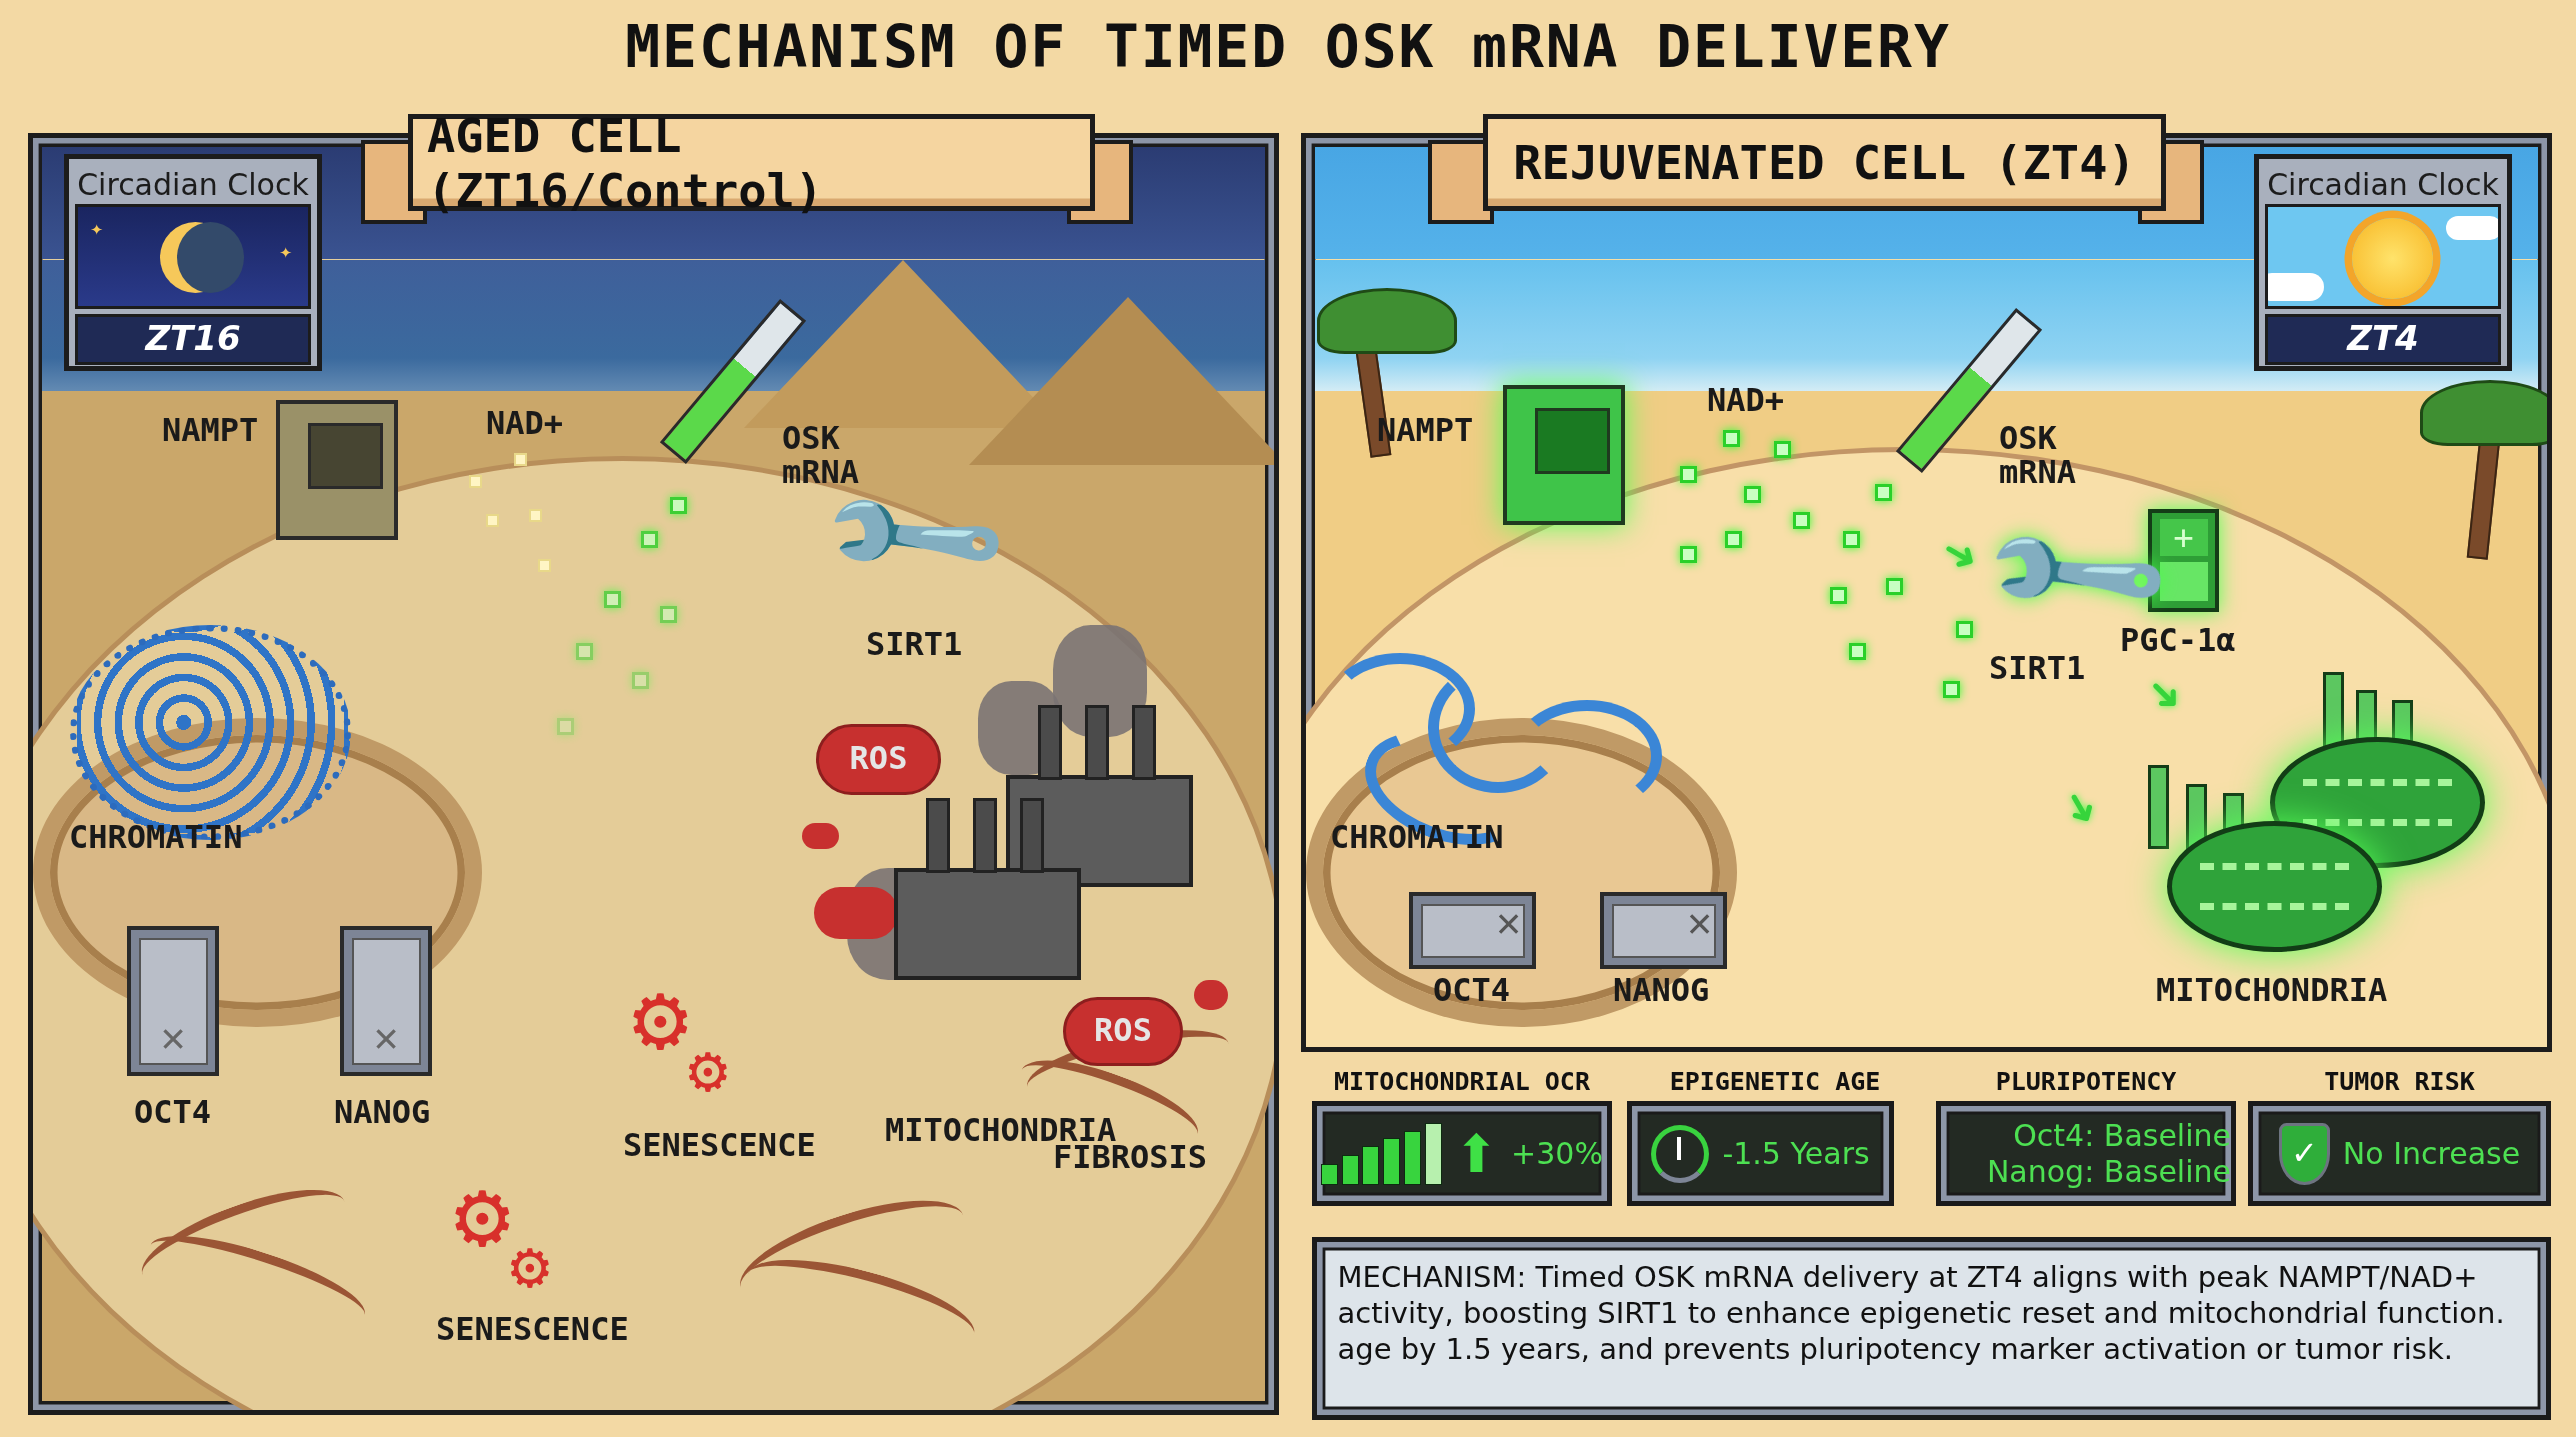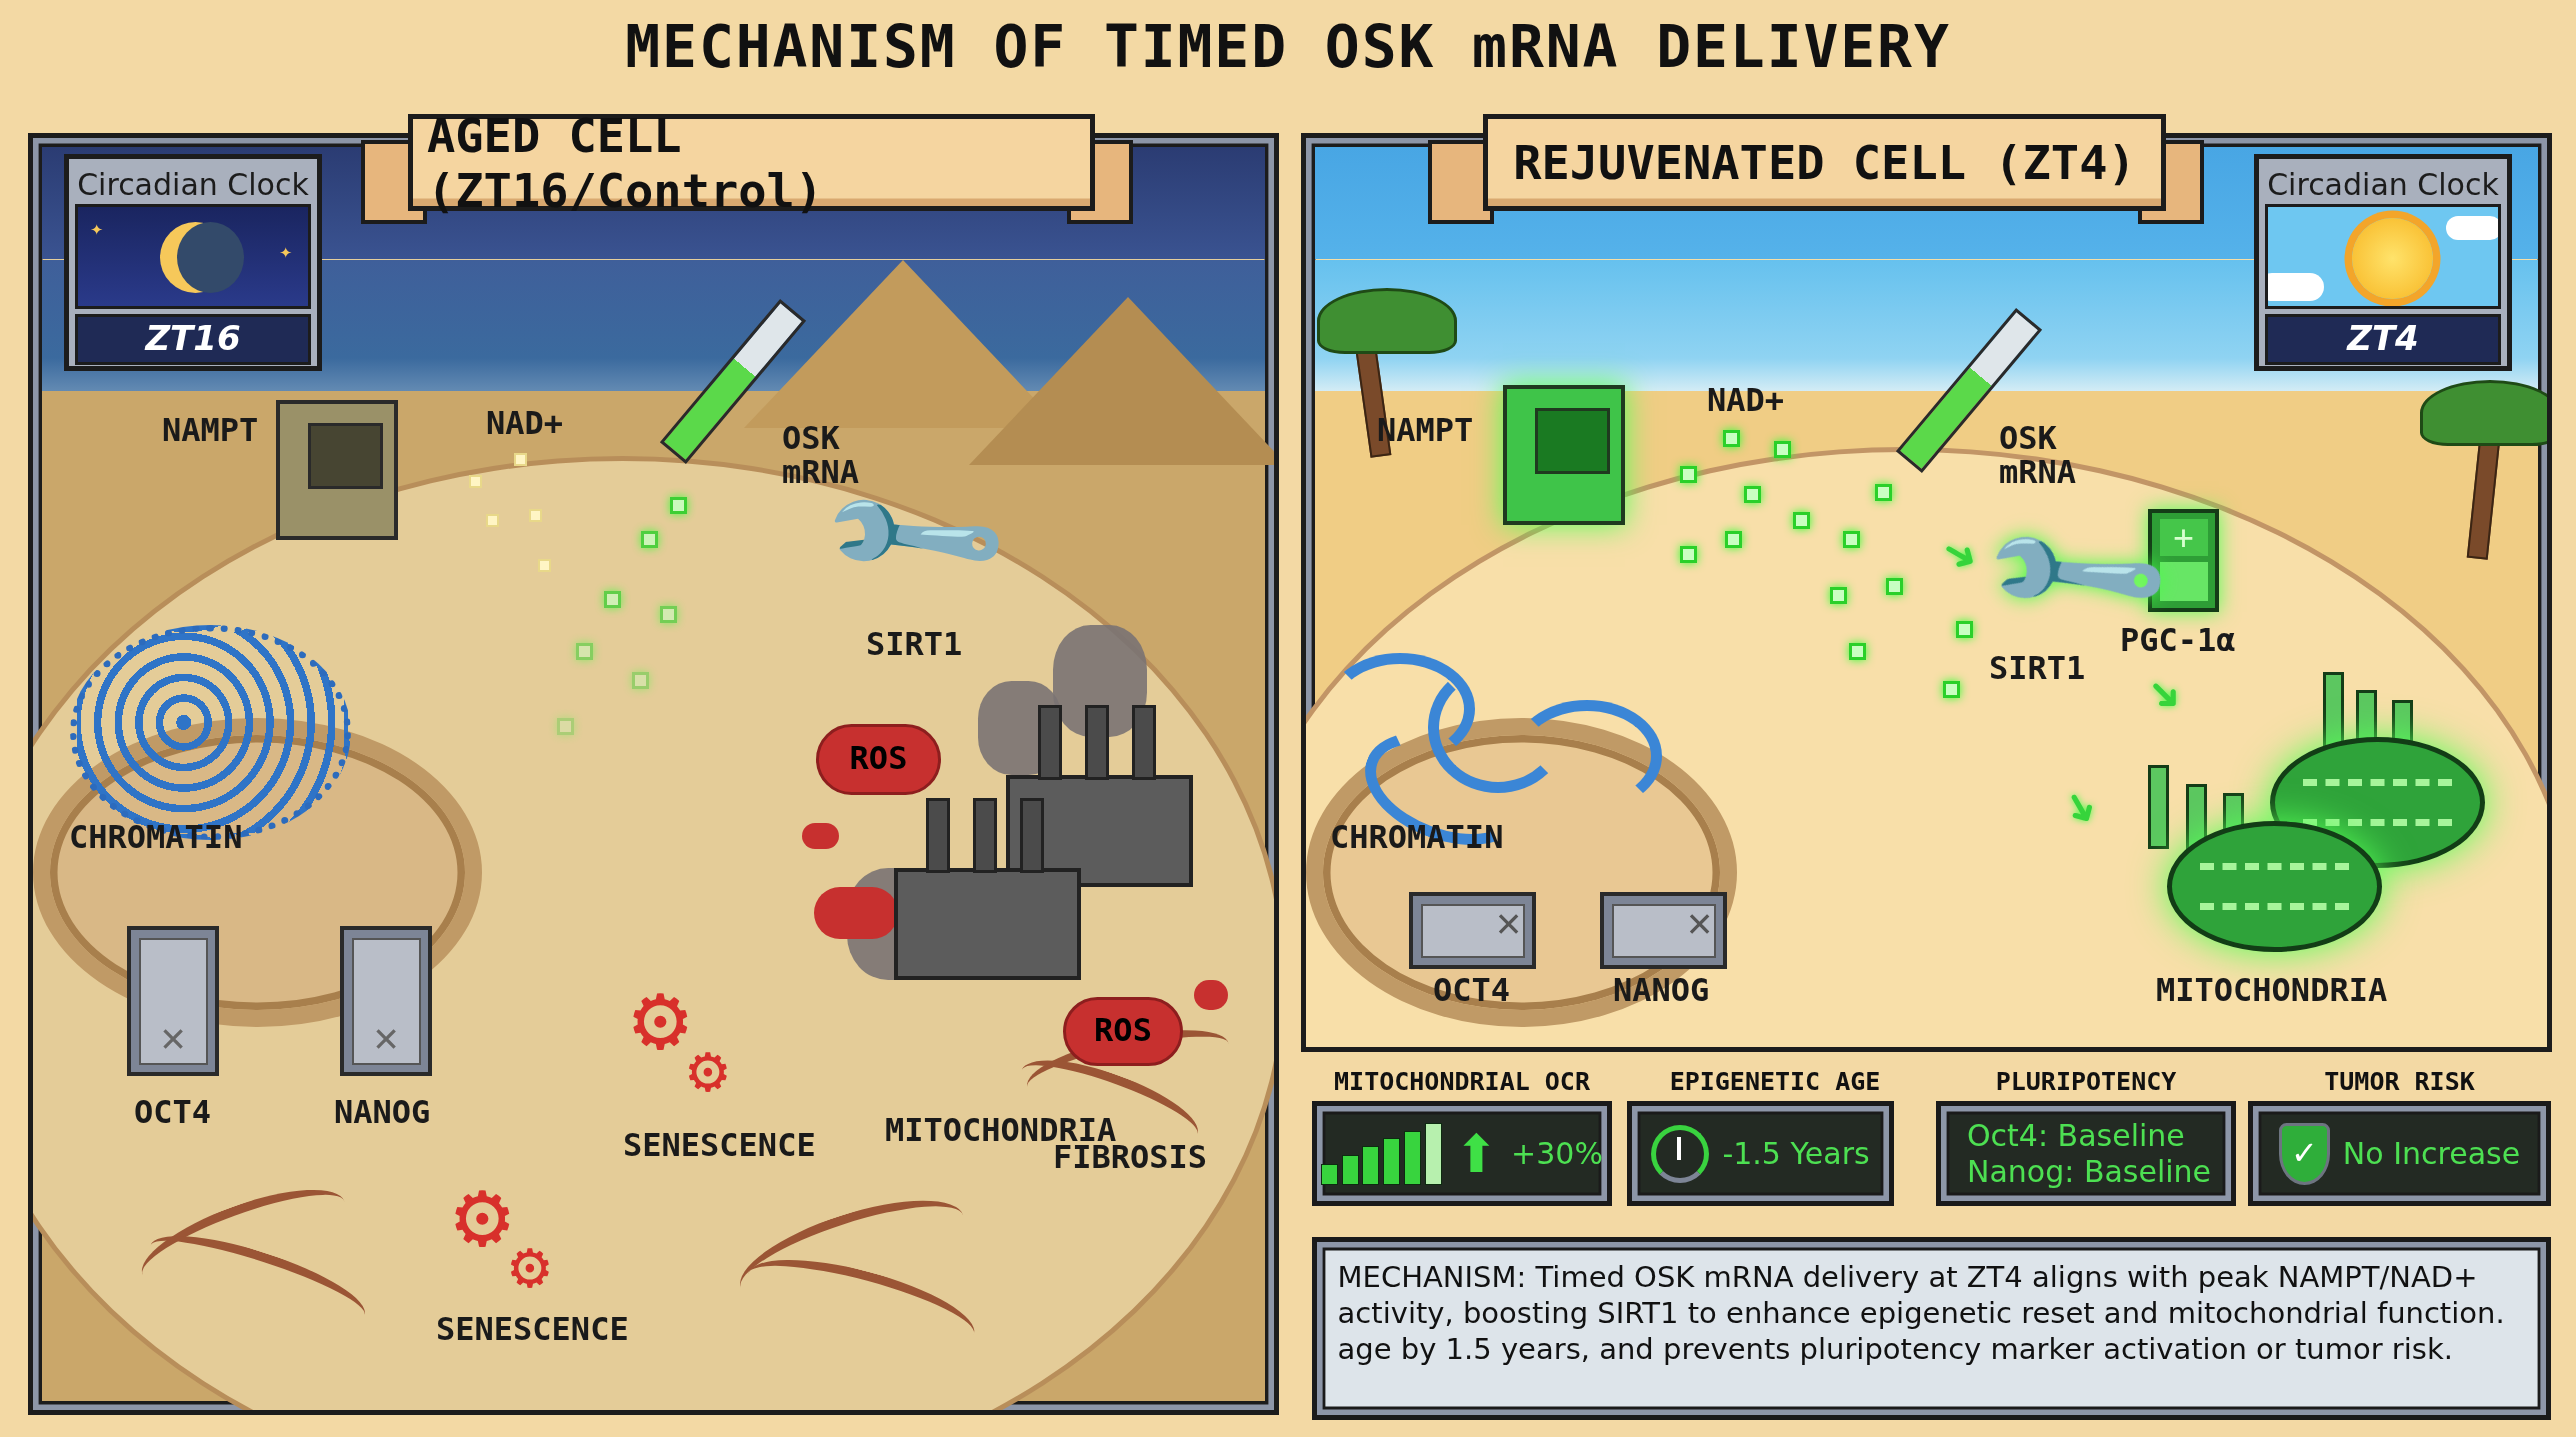--- a/index.html
+++ b/index.html
@@ -89,21 +89,21 @@
   .computer-young { width: 122px; height: 140px; background: #3fc449; border: 4.7px solid #1f3a1f; box-shadow: 0 0 28px #5f5; }
   .computer-young .screen { position: absolute; left: 28px; top: 19px; width: 75px; height: 66px; background: #1a7a22; border: 3.7px solid #1f3a1f; }
   .dot { position: absolute; width: 13px; height: 13px; border: 2.8px solid #e8d889; background: #fff5c4; }
   .gdot { position: absolute; width: 17px; height: 17px; border: 3.7px solid #2ad02a; background: #c8ffc2; box-shadow: 0 0 9.4px #3f3; }
   .syringe { width: 34px; height: 187px; background: linear-gradient(#dfe6ea 40%, #5bd94a 40%);
     border: 3.7px solid #2a2a2a; transform: rotate(40deg); }
   .wrench { font-size: 122px; color: #8f959c; line-height: 1; }
   .factory { width: 187px; height: 112px; background: #5c5c5c; border: 4.7px solid #222; }
   .factory .chim { position: absolute; bottom: 103px; width: 24px; height: 75px; background: #4b4b4b; border: 3.7px solid #222; }
   .smoke { position: absolute; border-radius: 40%; background: #7a7373; opacity: .9; }
-  .ros { position: absolute; background: #c7302f; color: #000000; font-weight: bold; font-size: 32px;
+  .ros { position: absolute; background: #c7302f; color: #e5e5e5; font-weight: bold; font-size: 32px;
     border-radius: 37px; text-align: center; border: 3.7px solid #8d1e1e; z-index: 3; }
   .redblob { position: absolute; background: #c7302f; border-radius: 28px; }
   .gear { position: absolute; color: #d8302b; font-size: 94px; line-height: 1; }
   .fiber { position: absolute; border-top: 9.4px solid #9b5535; border-radius: 50%; }
   .switch-v { position: absolute; width: 92px; height: 150px; background: #7d8596; border: 4.7px solid #2a2a2a; }
   .switch-v .inner { position: absolute; left: 7.5px; top: 7.5px; right: 7.5px; bottom: 7.5px; background: #b9bec8; border: 2.8px solid #555; }
   .switch-v .mark { position: absolute; left: 0; right: 0; bottom: 11.2px; text-align: center; font-size: 41px; color: #666; }
   .switch-h { position: absolute; width: 127px; height: 77px; background: #7d8596; border: 4.7px solid #2a2a2a; }
   .switch-h .inner { position: absolute; left: 7.5px; top: 7.5px; right: 7.5px; bottom: 7.5px; background: #b9bec8; border: 2.8px solid #555; }
   .switch-h .mark { position: absolute; right: 11.2px; top: 1.9px; font-size: 41px; color: #555; }
@@ -132,21 +132,21 @@
     display: flex; align-items: center; justify-content: center; gap: 13px;
     color: #4de052; font-size: 30px; font-family: "DejaVu Sans", sans-serif;
   }
   .bars { display: flex; align-items: flex-end; gap: 3.7px; height: 62px; }
   .bars span { width: 17px; background: #38d43e; border: 1.9px solid #0d2b10; }
   .bars span:last-child { background: #b7f0ae; }
   .up-arrow { color: #3fe046; font-size: 52px; line-height: 1; }
   .clock-ico { width: 58px; height: 58px; border-radius: 50%; border: 5.6px solid #39d33f; border-bottom-color: #7d8596; position: relative; }
   .clock-ico::after { content: ""; position: absolute; left: 20.6px; top: 7.5px; width: 3.7px; height: 22.5px; background: #fff; }
   .shield { width: 51px; height: 62px; background: #2fae3a; border: 3.7px solid #6d7480; border-radius: 7.5px 7.5px 50% 50%; color: #fff; font-size: 32px; text-align: center; line-height: 54px; }
-  .pluri { flex-direction: column; gap: 1.9px; align-items: flex-start; padding-left: 26px; justify-content: center; }
+  .pluri { flex-direction: column; gap: 1.9px; align-items: flex-end; padding-left: 26px; justify-content: center; }
 
   .text-box {
     position: absolute; left: 1312px; top: 1237px; width: 1239px; height: 183px;
     background: #dde4ea; border: 5.6px solid #1a1a1a;
     box-shadow: inset 0 0 0 5.6px #8d96a8, inset 0 0 0 8.4px #1a1a1a;
     padding: 17px 20.6px; font-size: 29px; line-height: 36px; color: #111;
     font-family: "DejaVu Sans", sans-serif;
   }
   .text-box p { margin: 0; }
 </style>

